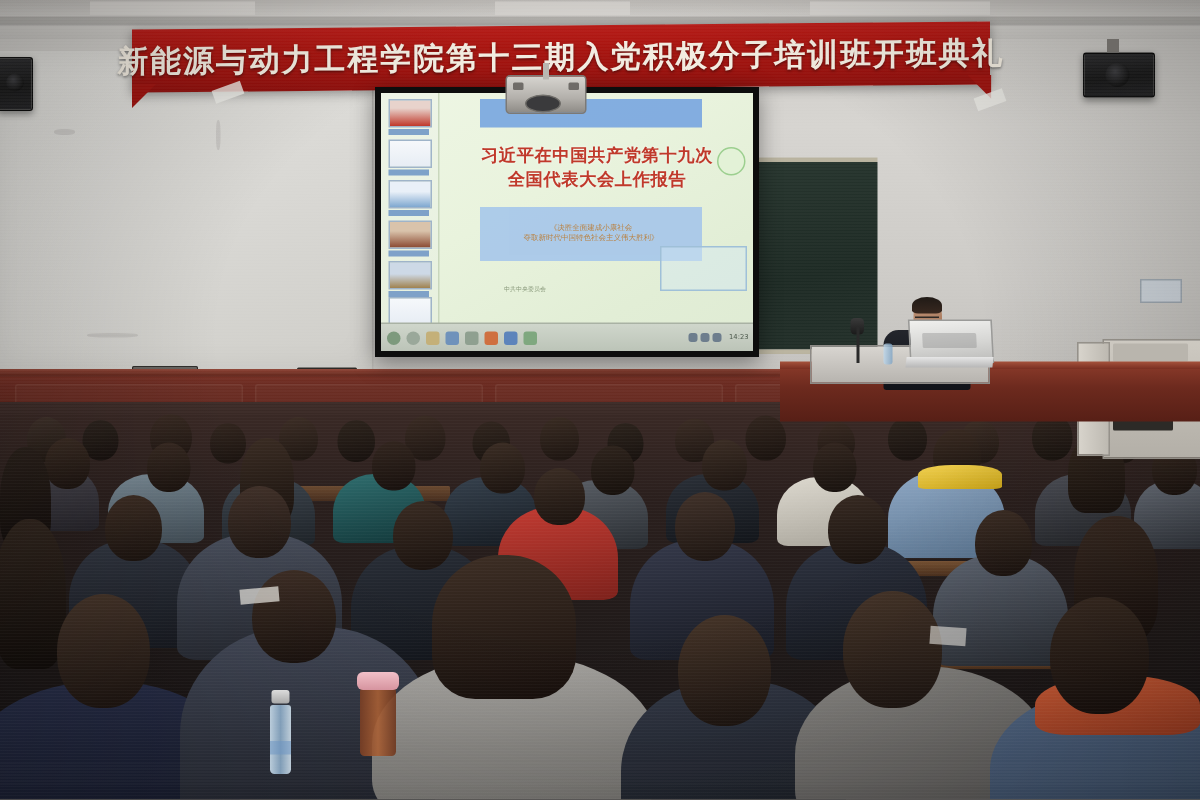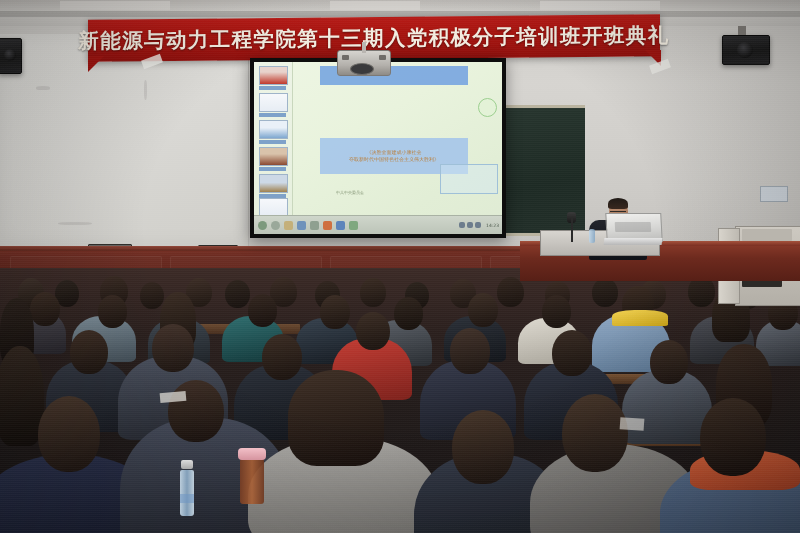--- a/index.html
+++ b/index.html
@@ -240,20 +240,22 @@
         <div class="rail-bar" style="top:132px;"></div>
         <div class="thumb" style="top:136px;"></div>
         <div class="thumb warm" style="top:157px;"></div>
       </div>
 
       <div class="slide">
         <div class="slide-topbar"></div>
         <div class="slide-logo"></div>
 
         <div class="slide-title">
+          <div>习近平在中国共产党第十九次</div>
+          <div>全国代表大会上作报告</div>
         </div>
 
         <div class="slide-sub">
           <div class="slide-sub-line">《决胜全面建成小康社会</div>
           <div class="slide-sub-line">夺取新时代中国特色社会主义伟大胜利》</div>
         </div>
 
         <div class="slide-foot">中共中央委员会</div>
         <div class="slide-watermark"></div>
       </div>

